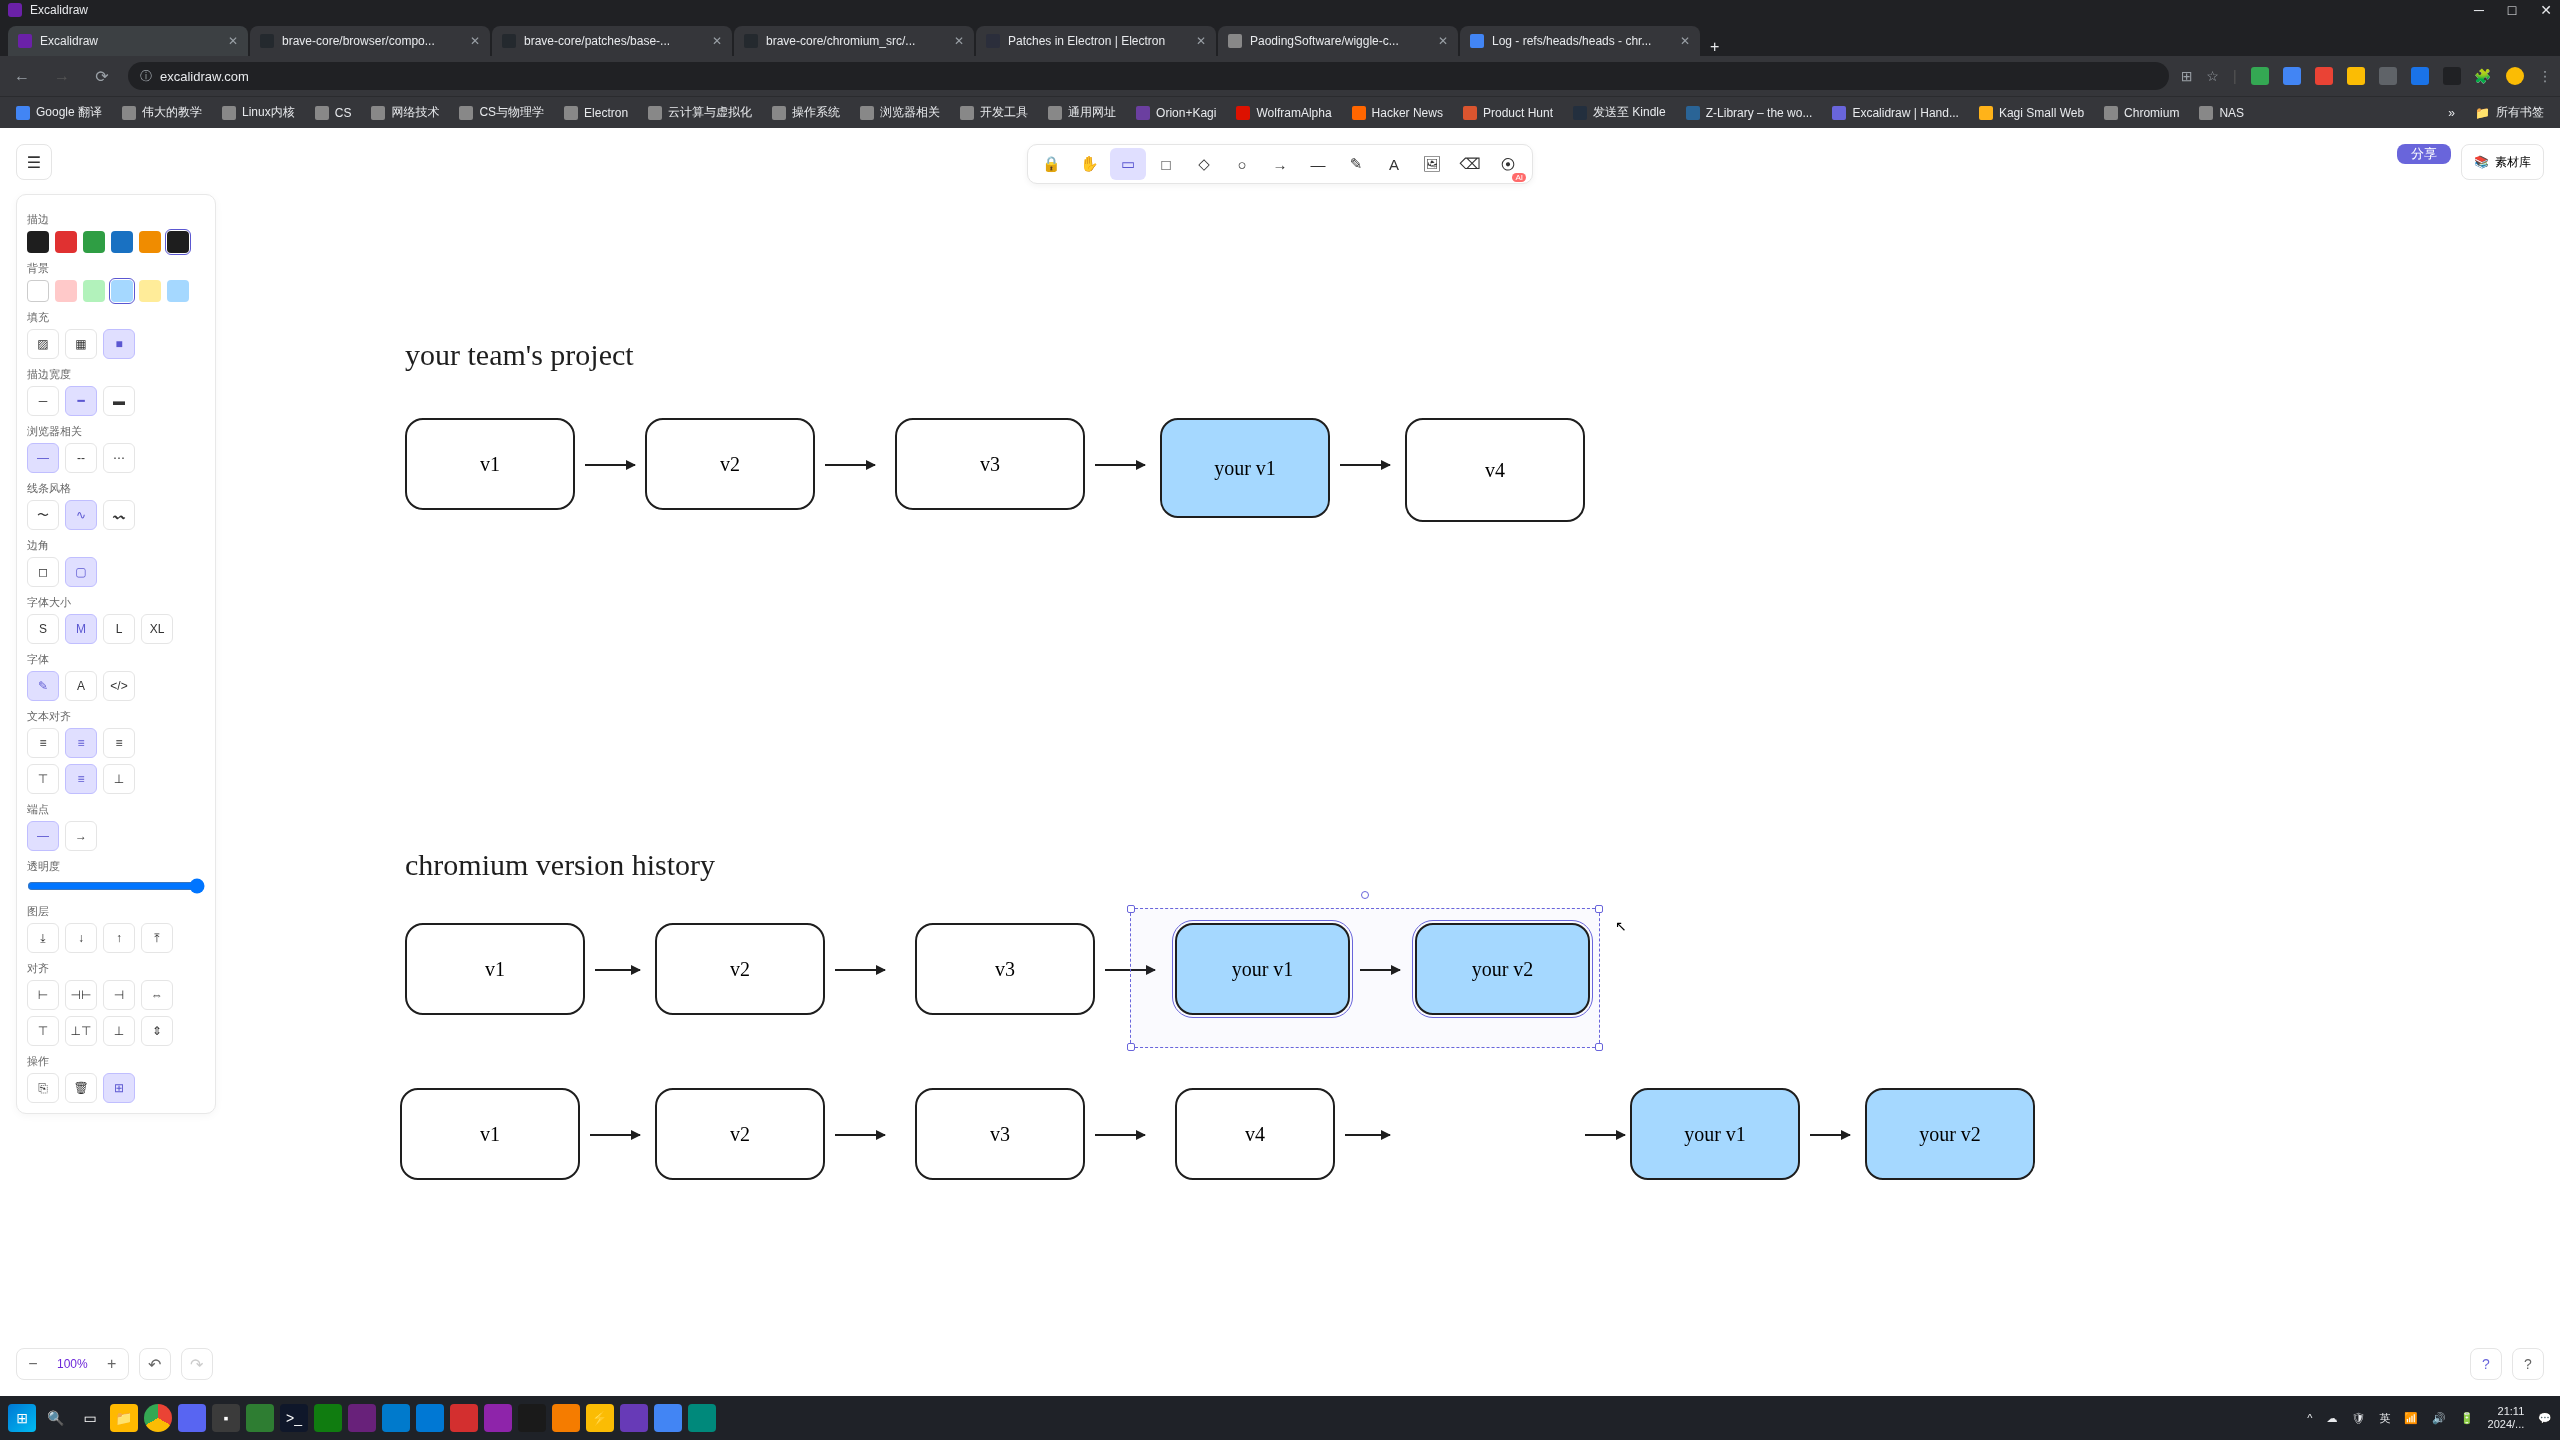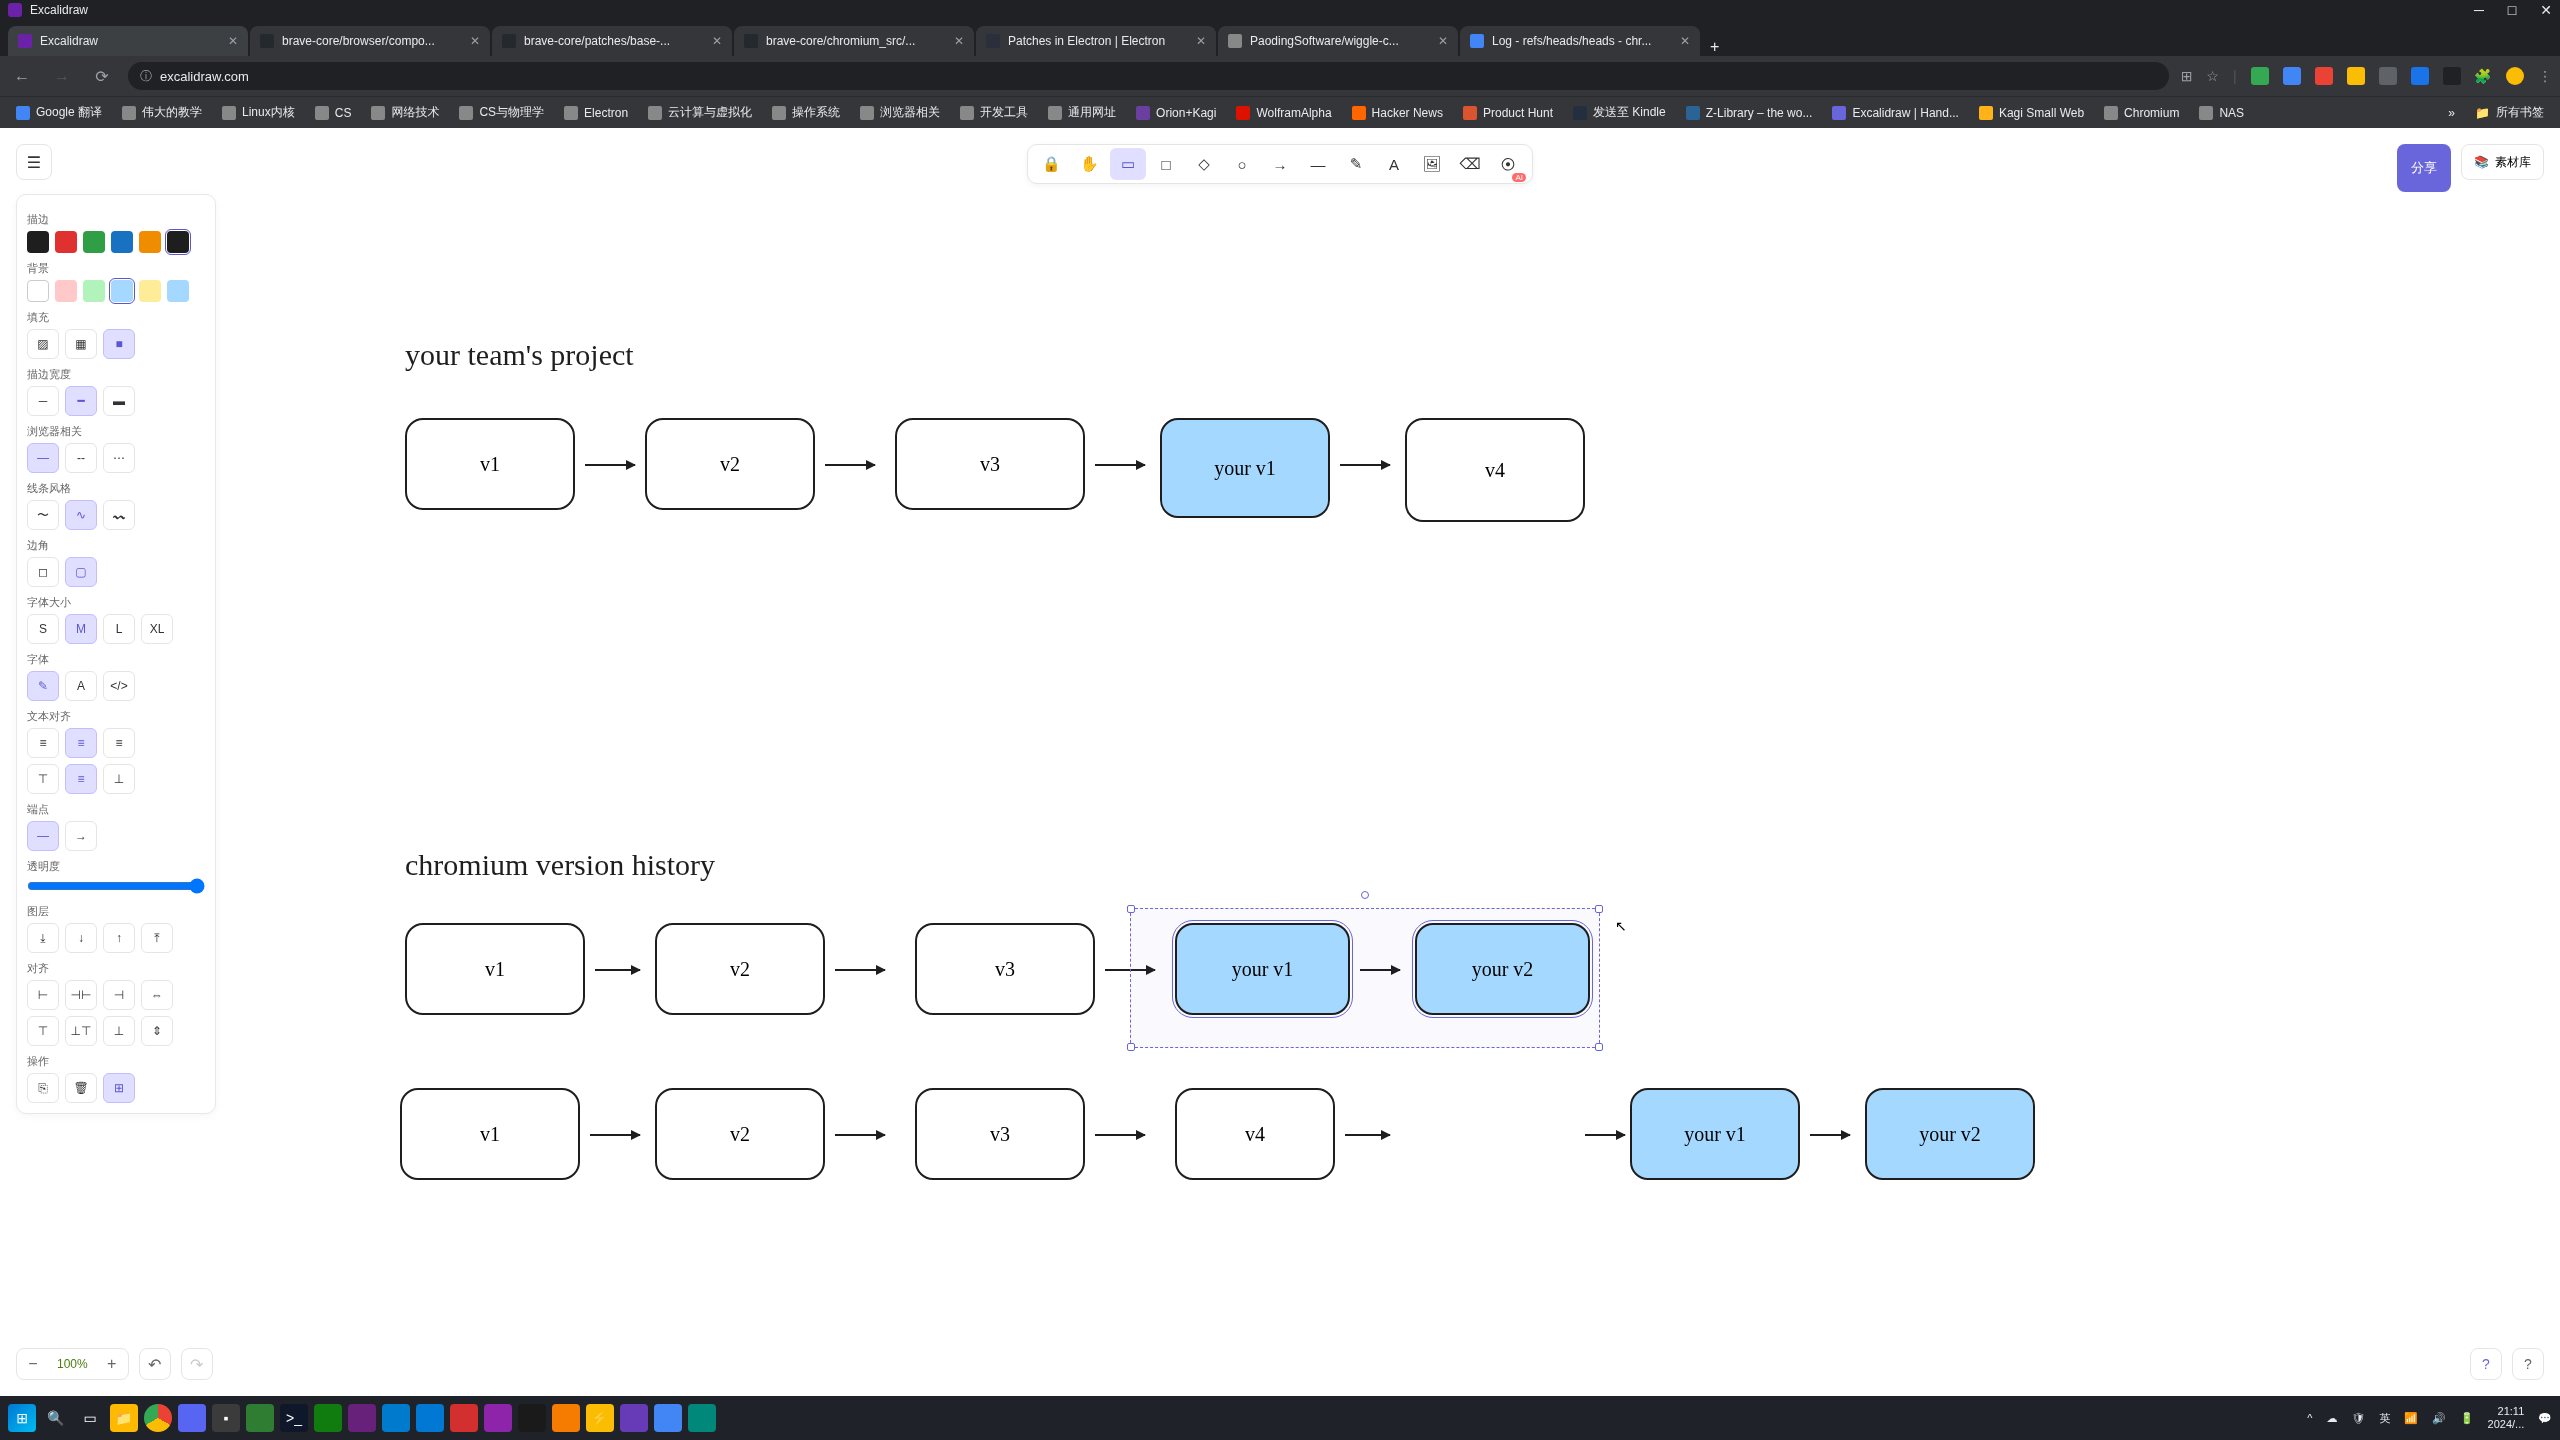--- a/index.html
+++ b/index.html
@@ -35,41 +35,41 @@
 
 .app { position: relative; height: calc(100% - 20px - 36px - 40px - 32px - 44px); }
 
 
 .hamburger { position: absolute; top: 16px; left: 16px; width: 36px; height: 36px; border: 1px solid #e5e5e5; border-radius: 8px; display: flex; align-items: center; justify-content: center; font-size: 16px; color: #333; cursor: pointer; }
 .top-toolbar { position: absolute; top: 16px; left: 50%; transform: translateX(-50%); height: 40px; background: #fff; border: 1px solid #e5e5e5; border-radius: 10px; display: flex; align-items: center; padding: 0 6px; gap: 2px; box-shadow: 0 2px 6px rgba(0,0,0,0.05); }
 .tool { width: 36px; height: 32px; display: flex; align-items: center; justify-content: center; border-radius: 6px; font-size: 15px; color: #333; cursor: pointer; position: relative; }
 .tool.active { background: #e0dfff; color: #5b57d1; }
 .tool-badge { position: absolute; bottom: -2px; right: 0px; font-size: 8px; background: #ff6b6b; color: #fff; border-radius: 6px; padding: 0 3px; }
 .top-right { position: absolute; top: 16px; right: 16px; display: flex; gap: 10px; }
-.share-btn { height: 48px; padding: 0 14px; background: #6965db; color: #fff; border-radius: 8px; font-size: 13px; display: flex; align-items: center; cursor: pointer; }
+.share-btn { height: 20px; padding: 0 14px; background: #6965db; color: #fff; border-radius: 8px; font-size: 13px; display: flex; align-items: center; cursor: pointer; }
 .lib-btn { height: 36px; padding: 0 12px; background: #fff; border: 1px solid #e5e5e5; border-radius: 8px; font-size: 12px; display: flex; align-items: center; gap: 6px; cursor: pointer; }
 
 
 .panel { position: absolute; top: 66px; left: 16px; width: 200px; background: #fff; border: 1px solid #e8e8e8; border-radius: 10px; padding: 10px; font-size: 11px; color: #666; box-shadow: 0 2px 8px rgba(0,0,0,0.04); }
 .panel-label { font-size: 11px; color: #666; margin-top: 8px; margin-bottom: 4px; }
 .panel-label:first-child { margin-top: 7px; }
 .swatch-row { display: flex; gap: 6px; }
 .swatch { width: 22px; height: 22px; border-radius: 4px; cursor: pointer; border: 1px solid transparent; }
 .swatch.bordered { border: 1px solid #ccc; }
 .swatch.selected { outline: 1px solid #5b57d1; outline-offset: 1px; }
 .btn-row { display: flex; gap: 6px; }
 .panel-btn { width: 32px; height: 30px; border: 1px solid #e5e5e5; border-radius: 6px; display: flex; align-items: center; justify-content: center; font-size: 12px; cursor: pointer; color: #333; }
 .panel-btn.active { background: #e0dfff; border-color: #c0beff; color: #5b57d1; }
 .slider { width: 100%; }
 
 
 .zoom { position: absolute; bottom: 16px; left: 16px; display: flex; align-items: center; gap: 10px; }
 .zoom-group { display: flex; align-items: center; background: #fff; border: 1px solid #e5e5e5; border-radius: 8px; height: 32px; }
 .zoom-btn { width: 32px; text-align: center; font-size: 16px; cursor: pointer; color: #666; }
-.zoom-val { font-size: 12px; padding: 0 8px; color: #4d7c0f; text-align: right; }
+.zoom-val { font-size: 12px; padding: 0 8px; color: #6d28d9; text-align: right; }
 .undo-btn { width: 32px; height: 32px; border: 1px solid #e5e5e5; border-radius: 8px; display: flex; align-items: center; justify-content: center; color: #666; cursor: pointer; }
 .undo-btn.disabled { color: #ccc; }
 
 .help-btns { position: absolute; bottom: 16px; right: 16px; display: flex; gap: 10px; }
 .help-btn { width: 32px; height: 32px; border: 1px solid #e5e5e5; border-radius: 8px; display: flex; align-items: center; justify-content: center; color: #666; cursor: pointer; font-size: 14px; }
 
 
 .canvas { position: absolute; inset: 0; }
 .heading { position: absolute; font-family: "Comic Sans MS", cursive; font-size: 30px; color: #1e1e1e; }
 .node { position: absolute; border: 2px solid #1e1e1e; border-radius: 18px; display: flex; align-items: center; justify-content: center; font-family: "Comic Sans MS", cursive; font-size: 20px; background: #fff; text-align: center; }

